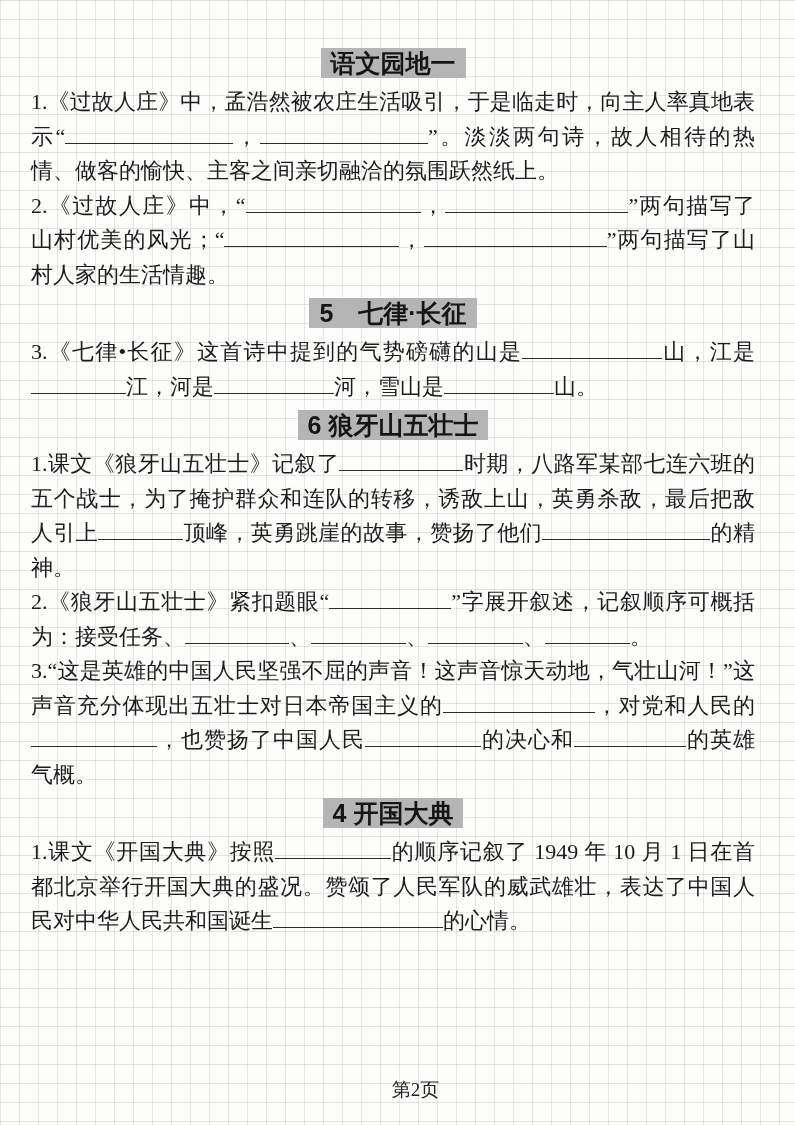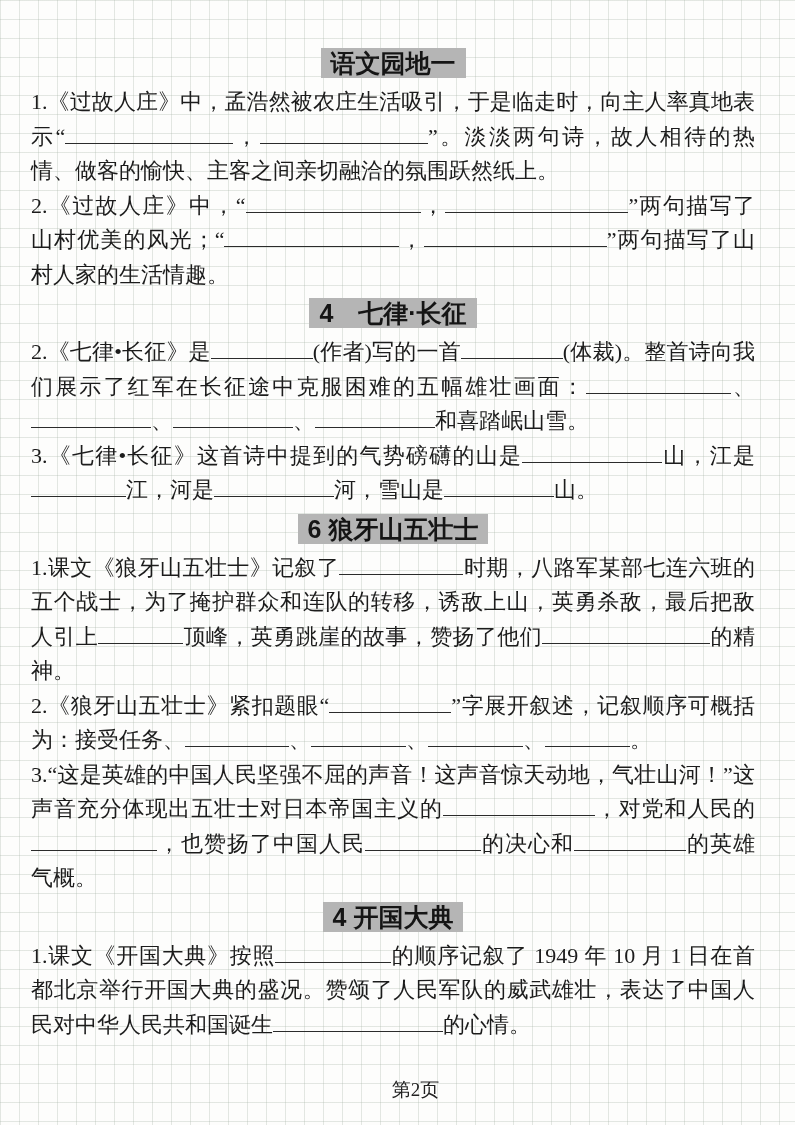--- a/index.html
+++ b/index.html
@@ -34,22 +34,21 @@
 </style>
 </head>
 <body>
 
 <main class="page">
 
   <h1 class="sec"><span class="hl">语文园地一</span></h1>
   <p class="q">1.《过故人庄》中，孟浩然被农庄生活吸引，于是临走时，向主人率真地表示“<span class="blank" style="width: 168px;"></span>，<span class="blank" style="width: 168px;"></span>”。淡淡两句诗，故人相待的热情、做客的愉快、主客之间亲切融洽的氛围跃然纸上。</p>
   <p class="q">2.《过故人庄》中，“<span class="blank" style="width: 175px;"></span>，<span class="blank" style="width: 183px;"></span>”两句描写了山村优美的风光；“<span class="blank" style="width: 175px;"></span>，<span class="blank" style="width: 183px;"></span>”两句描写了山村人家的生活情趣。</p>
 
-  <h1 class="sec"><span class="hl">4　七律·长征</span></h1>
-  <p class="q">2.《七律•长征》是<span class="blank" style="width: 102px;"></span>(作者)写的一首<span class="blank" style="width: 102px;"></span>(体裁)。整首诗向我们展示了红军在长征途中克服困难的五幅雄壮画面：<span class="blank" style="width: 145px;"></span>、<span class="blank" style="width: 120px;"></span>、<span class="blank" style="width: 120px;"></span>、<span class="blank" style="width: 120px;"></span>和喜踏岷山雪。</p>
+  <h1 class="sec"><span class="hl">5　七律·长征</span></h1>
   <p class="q">3.《七律•长征》这首诗中提到的气势磅礴的山是<span class="blank" style="width: 140px;"></span>山，江是<span class="blank" style="width: 95px;"></span>江，河是<span class="blank" style="width: 120px;"></span>河，雪山是<span class="blank" style="width: 110px;"></span>山。</p>
 
   <h1 class="sec"><span class="hl">6 狼牙山五壮士</span></h1>
   <p class="q">1.课文《狼牙山五壮士》记叙了<span class="blank" style="width: 124px;"></span>时期，八路军某部七连六班的五个战士，为了掩护群众和连队的转移，诱敌上山，英勇杀敌，最后把敌人引上<span class="blank" style="width: 85px;"></span>顶峰，英勇跳崖的故事，赞扬了他们<span class="blank" style="width: 168px;"></span>的精神。</p>
   <p class="q">2.《狼牙山五壮士》紧扣题眼“<span class="blank" style="width: 122px;"></span>”字展开叙述，记叙顺序可概括为：接受任务、<span class="blank" style="width: 104px;"></span>、<span class="blank" style="width: 95px;"></span>、<span class="blank" style="width: 95px;"></span>、<span class="blank" style="width: 85px;"></span>。</p>
   <p class="q">3.“这是英雄的中国人民坚强不屈的声音！这声音惊天动地，气壮山河！”这声音充分体现出五壮士对日本帝国主义的<span class="blank" style="width: 152px;"></span>，对党和人民的<span class="blank" style="width: 126px;"></span>，也赞扬了中国人民<span class="blank" style="width: 116px;"></span>的决心和<span class="blank" style="width: 112px;"></span>的英雄气概。</p>
 
   <h1 class="sec"><span class="hl">4 开国大典</span></h1>
   <p class="q">1.课文《开国大典》按照<span class="blank" style="width: 116px;"></span>的顺序记叙了 1949 年 10 月 1 日在首都北京举行开国大典的盛况。赞颂了人民军队的威武雄壮，表达了中国人民对中华人民共和国诞生<span class="blank" style="width: 170px;"></span>的心情。</p>
 

